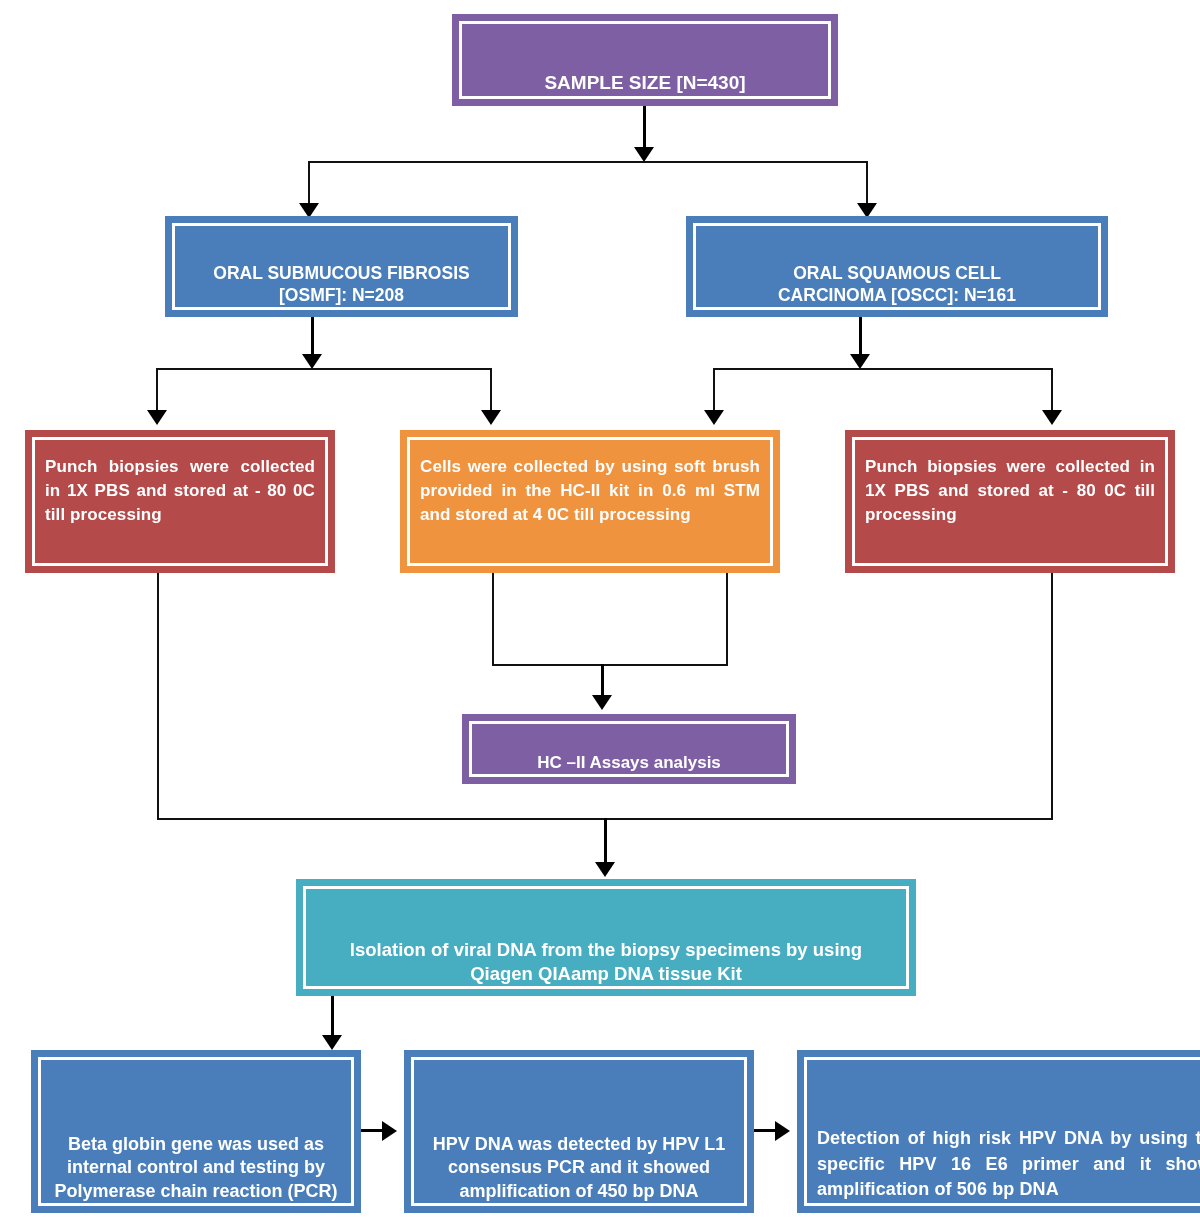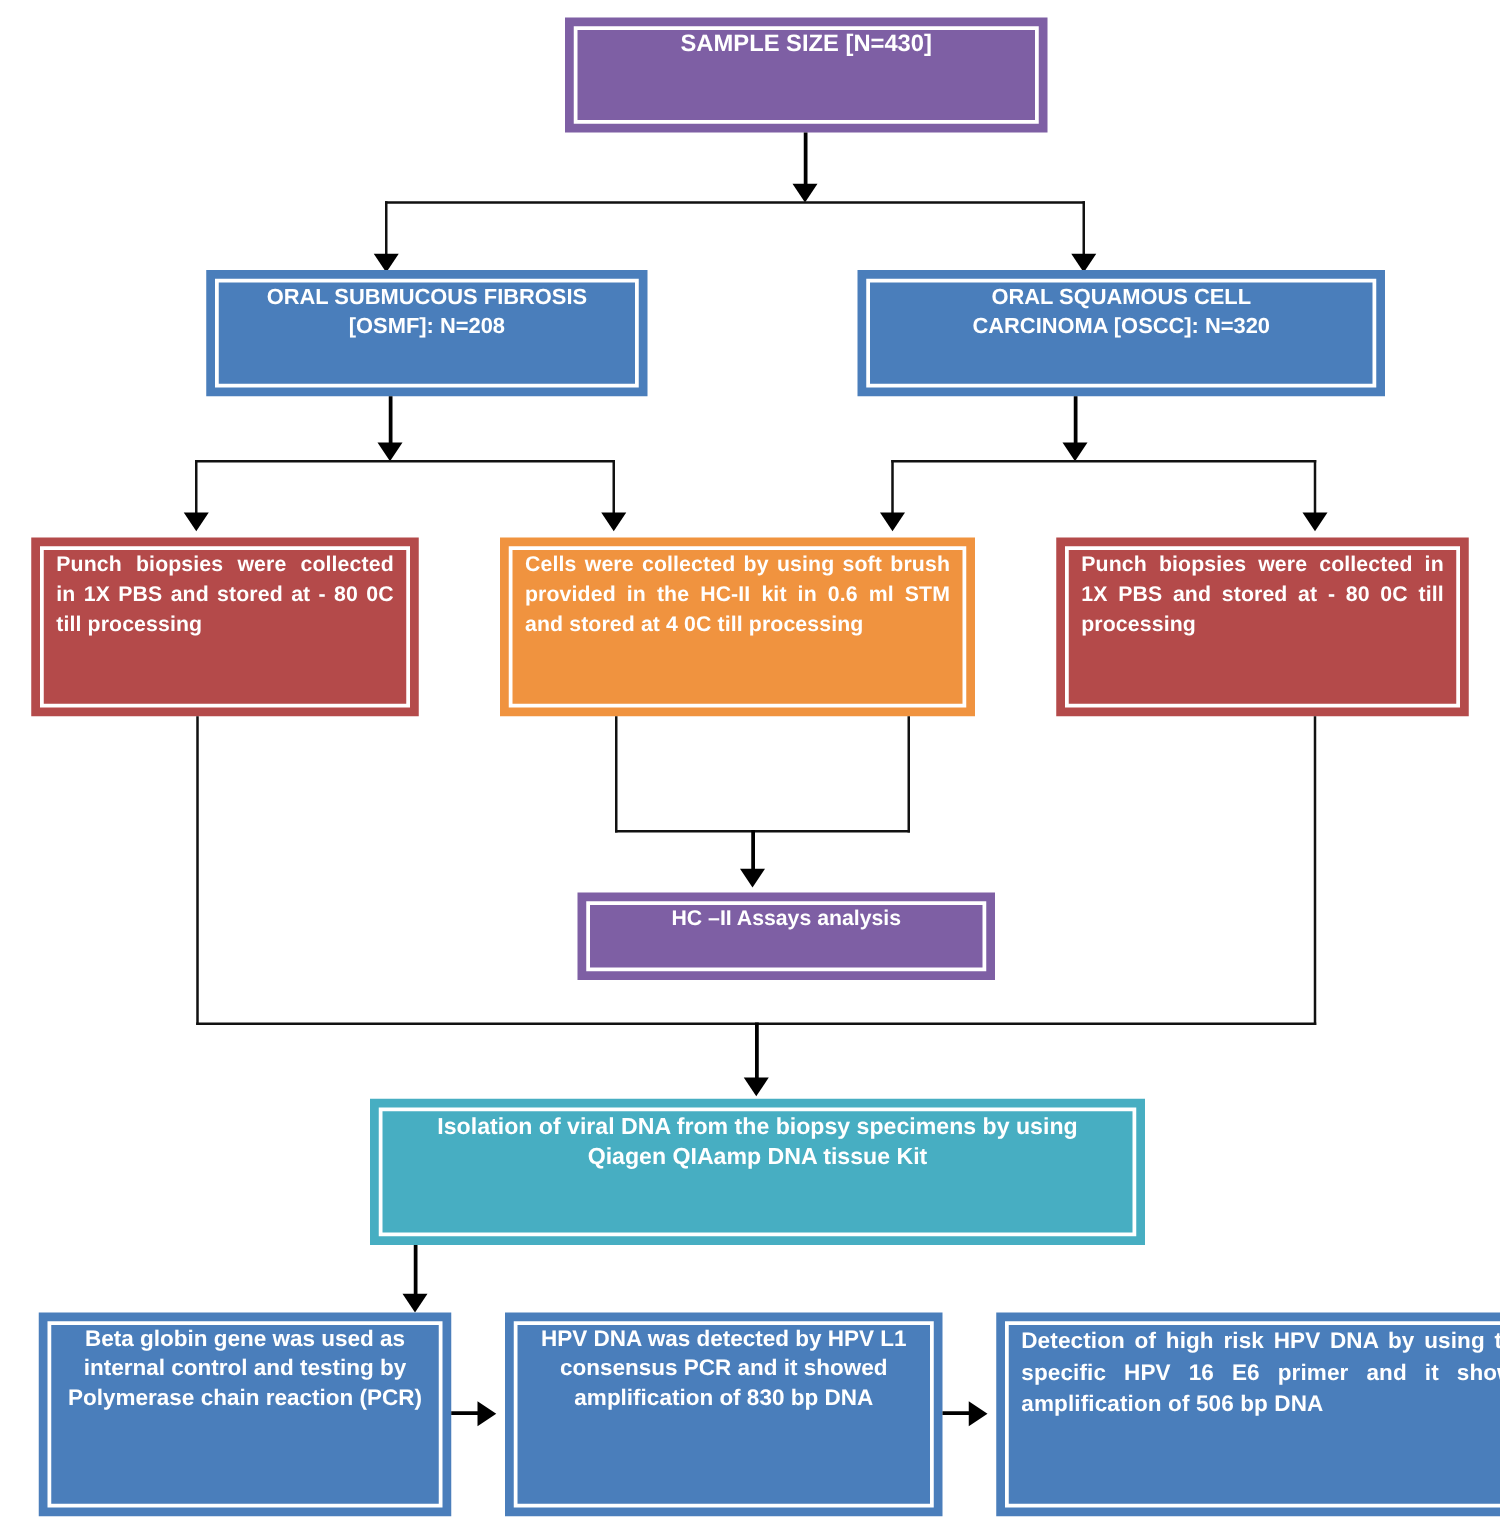--- a/index.html
+++ b/index.html
@@ -25,21 +25,21 @@
     display: flex;
     align-items: center;
     justify-content: center;
   }
   .node .inner {
     box-sizing: border-box;
     width: 100%;
     height: 100%;
     border: 3px solid #ffffff;
     display: flex;
-    align-items: flex-start;
+    align-items: flex-end;
     justify-content: center;
     overflow: hidden;
   }
   .node .txt {
     color: #ffffff;
     font-weight: bold;
     text-align: center;
     line-height: 1.30;
     width: 100%;
     padding: 0 10px;
@@ -47,21 +47,21 @@
   }
   
   .node .txt.just {
     text-align: justify;
     text-align-last: left;
     line-height: 1.42;
     letter-spacing: 0.1px;
   }
   .node .txt.just.clip {
     
-    margin-top: 0;
+    margin-top: 15px;
   }
 
   
   .c-purple { background: #7e5fa4; }
   .c-blue   { background: #4a7ebb; }
   .c-red    { background: #b44a4a; }
   .c-orange { background: #f0933f; }
   .c-teal   { background: #47aec2; }
 
   
@@ -117,21 +117,21 @@
         <span>ORAL SUBMUCOUS FIBROSIS</span><br>
         <span>[OSMF]: N=208</span>
       </div>
     </div>
   </div>
 
   <div class="node c-blue" style="left:686px; top:216px; width:422px; height:101px;">
     <div class="inner">
       <div class="txt" style="font-size:17.5px;">
         <span>ORAL SQUAMOUS CELL</span><br>
-        <span>CARCINOMA [OSCC]: N=320</span>
+        <span>CARCINOMA [OSCC]: N=161</span>
       </div>
     </div>
   </div>
 
   <div class="ln vline" style="left:311px; top:317px; width:3px; height:42px;"></div>
   <div class="arrow-down" style="left:302px; top:354px;"></div>
   <div class="ln hline thin" style="left:156px; top:368px; width:336px; height:2px;"></div>
   <div class="ln vline thin" style="left:156px; top:368px; width:2px; height:48px;"></div>
   <div class="arrow-down" style="left:147px; top:410px;"></div>
   <div class="ln vline thin" style="left:490px; top:368px; width:2px; height:48px;"></div>
@@ -197,21 +197,21 @@
     <div class="inner">
       <div class="txt" style="font-size:18px;">Beta globin gene was used as internal control and testing by Polymerase chain reaction (PCR)</div>
     </div>
   </div>
 
   <div class="arrow-right" style="left:382px; top:1121px;"></div>
   <div class="ln hline" style="left:361px; top:1129px; width:24px; height:3px;"></div>
 
   <div class="node c-blue" style="left:404px; top:1050px; width:350px; height:163px;">
     <div class="inner">
-      <div class="txt" style="font-size:18px;">HPV DNA was detected by HPV L1 consensus PCR and it showed amplification of 830 bp DNA</div>
+      <div class="txt" style="font-size:18px;">HPV DNA was detected by HPV L1 consensus PCR and it showed amplification of 450 bp DNA</div>
     </div>
   </div>
 
   <div class="arrow-right" style="left:775px; top:1121px;"></div>
   <div class="ln hline" style="left:754px; top:1129px; width:24px; height:3px;"></div>
 
   <div class="node c-blue" style="left:797px; top:1050px; width:456px; height:163px;">
     <div class="inner">
       <div class="txt just" style="font-size:18px;">Detection of high risk HPV DNA by using type specific HPV 16 E6 primer and it showed amplification of 506 bp DNA</div>
     </div>

